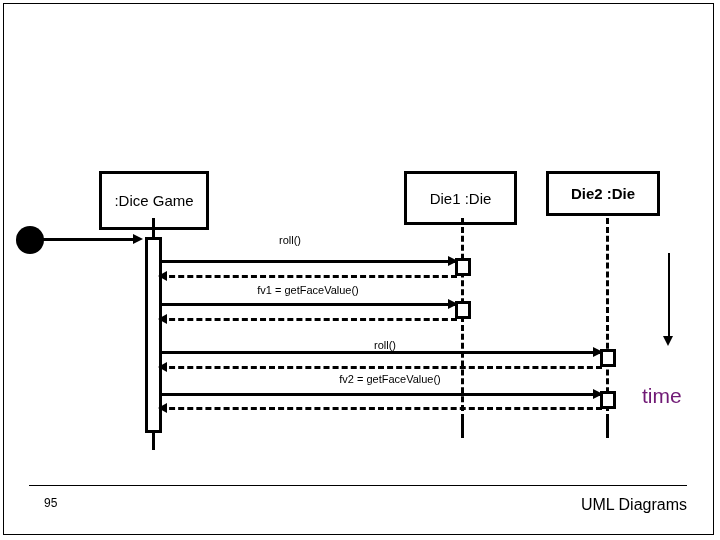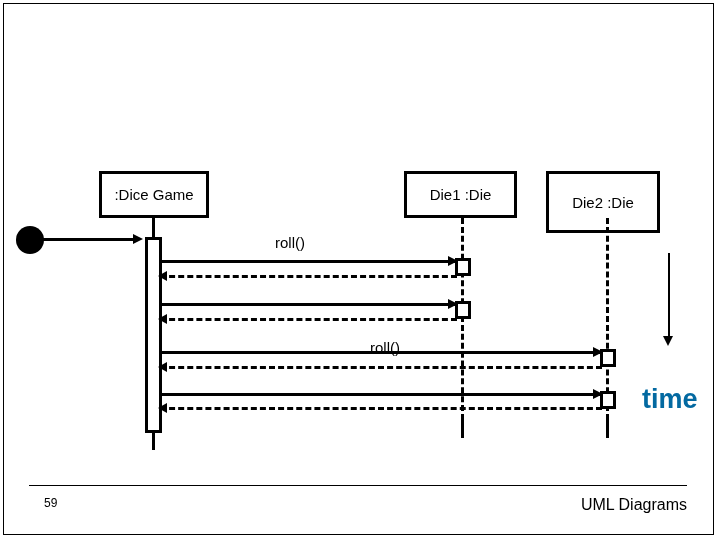--- a/index.html
+++ b/index.html
@@ -90,44 +90,43 @@
   .arrow-left-open {
     position: absolute;
     width: 0;
     height: 0;
     border-top: 5px solid transparent;
     border-bottom: 5px solid transparent;
     border-right: 9px solid #000000;
   }
   .msg-label {
     position: absolute;
-    font-size: 15px;
+    font-size: 11px;
     color: #000000;
     white-space: nowrap;
     text-align: center;
   }
   .time-arrow-shaft {
     position: absolute;
     width: 0;
     border-left: 2px solid #000000;
   }
   .time-arrow-head {
     position: absolute;
     width: 0;
     height: 0;
     border-left: 5px solid transparent;
     border-right: 5px solid transparent;
     border-top: 10px solid #000000;
   }
   #time-label {
     position: absolute;
-    font-size: 27px;
-    color: #0369a1;
-    white-space: nowrap;
-    font-weight: bold;
+    font-size: 21px;
+    color: #701a75;
+    white-space: nowrap;
   }
   #footer-rule {
     position: absolute;
     left: 29px;
     top: 485px;
     width: 658px;
     height: 0;
     border-top: 1px solid #000000;
   }
   #footer-page {
@@ -146,29 +145,29 @@
   }
 </style>
 </head>
 <body>
 
 <div id="slide">
 
   <div id="frame"></div>
 
 
-  <div class="lifeline-box" style="left:99px; top:171px; width:110px; height:47px;">
+  <div class="lifeline-box" style="left:99px; top:171px; width:110px; height:59px;">
     <span>:Dice Game</span>
   </div>
 
-  <div class="lifeline-box" style="left:404px; top:171px; width:113px; height:47px;">
+  <div class="lifeline-box" style="left:404px; top:171px; width:113px; height:54px;">
     <span>Die1 :Die</span>
   </div>
 
-  <div class="lifeline-box" style="left:546px; top:171px; width:114px; height:62px;">
+  <div class="lifeline-box" style="left:546px; top:171px; width:114px; height:45px;font-weight:bold;">
     <span>Die2 :Die</span>
   </div>
 
   <div class="lifeline-solid" style="left:152px; top:218px; height:22px;"></div>
   <div class="activation" style="left:145px; top:237px; width:17px; height:196px;"></div>
   <div class="lifeline-solid" style="left:152px; top:431px; height:19px;"></div>
 
   <div class="lifeline-dashed" style="left:461px; top:218px; height:202px;"></div>
   <div class="lifeline-solid" style="left:461px; top:420px; height:18px;"></div>
   <div class="activation" style="left:455px; top:258px; width:16px; height:18px;"></div>
@@ -183,40 +182,42 @@
   <div class="msg-line" style="left:42px; top:238px; width:97px;"></div>
   <div class="arrow-right" style="left:133px; top:234px;"></div>
 
   <div class="msg-label" style="left:230px; top:234px; width:120px;">roll()</div>
   <div class="msg-line" style="left:160px; top:260px; width:295px;"></div>
   <div class="arrow-right" style="left:448px; top:256px;"></div>
 
   <div class="msg-line-dashed" style="left:160px; top:275px; width:297px;"></div>
   <div class="arrow-left-open" style="left:158px; top:271px;"></div>
 
+  <div class="msg-label" style="left:158px; top:284px; width:300px;">fv1 = getFaceValue()</div>
   <div class="msg-line" style="left:160px; top:303px; width:295px;"></div>
   <div class="arrow-right" style="left:448px; top:299px;"></div>
 
   <div class="msg-line-dashed" style="left:160px; top:318px; width:297px;"></div>
   <div class="arrow-left-open" style="left:158px; top:314px;"></div>
 
   <div class="msg-label" style="left:325px; top:339px; width:120px;">roll()</div>
   <div class="msg-line" style="left:160px; top:351px; width:440px;"></div>
   <div class="arrow-right" style="left:593px; top:347px;"></div>
 
   <div class="msg-line-dashed" style="left:160px; top:366px; width:442px;"></div>
   <div class="arrow-left-open" style="left:158px; top:362px;"></div>
 
+  <div class="msg-label" style="left:240px; top:373px; width:300px;">fv2 = getFaceValue()</div>
   <div class="msg-line" style="left:160px; top:393px; width:440px;"></div>
   <div class="arrow-right" style="left:593px; top:389px;"></div>
 
   <div class="msg-line-dashed" style="left:160px; top:407px; width:442px;"></div>
   <div class="arrow-left-open" style="left:158px; top:403px;"></div>
 
   <div class="time-arrow-shaft" style="left:668px; top:253px; height:85px;"></div>
   <div class="time-arrow-head" style="left:663px; top:336px;"></div>
   <div id="time-label" style="left:642px; top:384px;">time</div>
 
   <div id="footer-rule"></div>
-  <div id="footer-page">59</div>
+  <div id="footer-page">95</div>
   <div id="footer-right">UML Diagrams</div>
 
 </div>
 
 </body></html>

